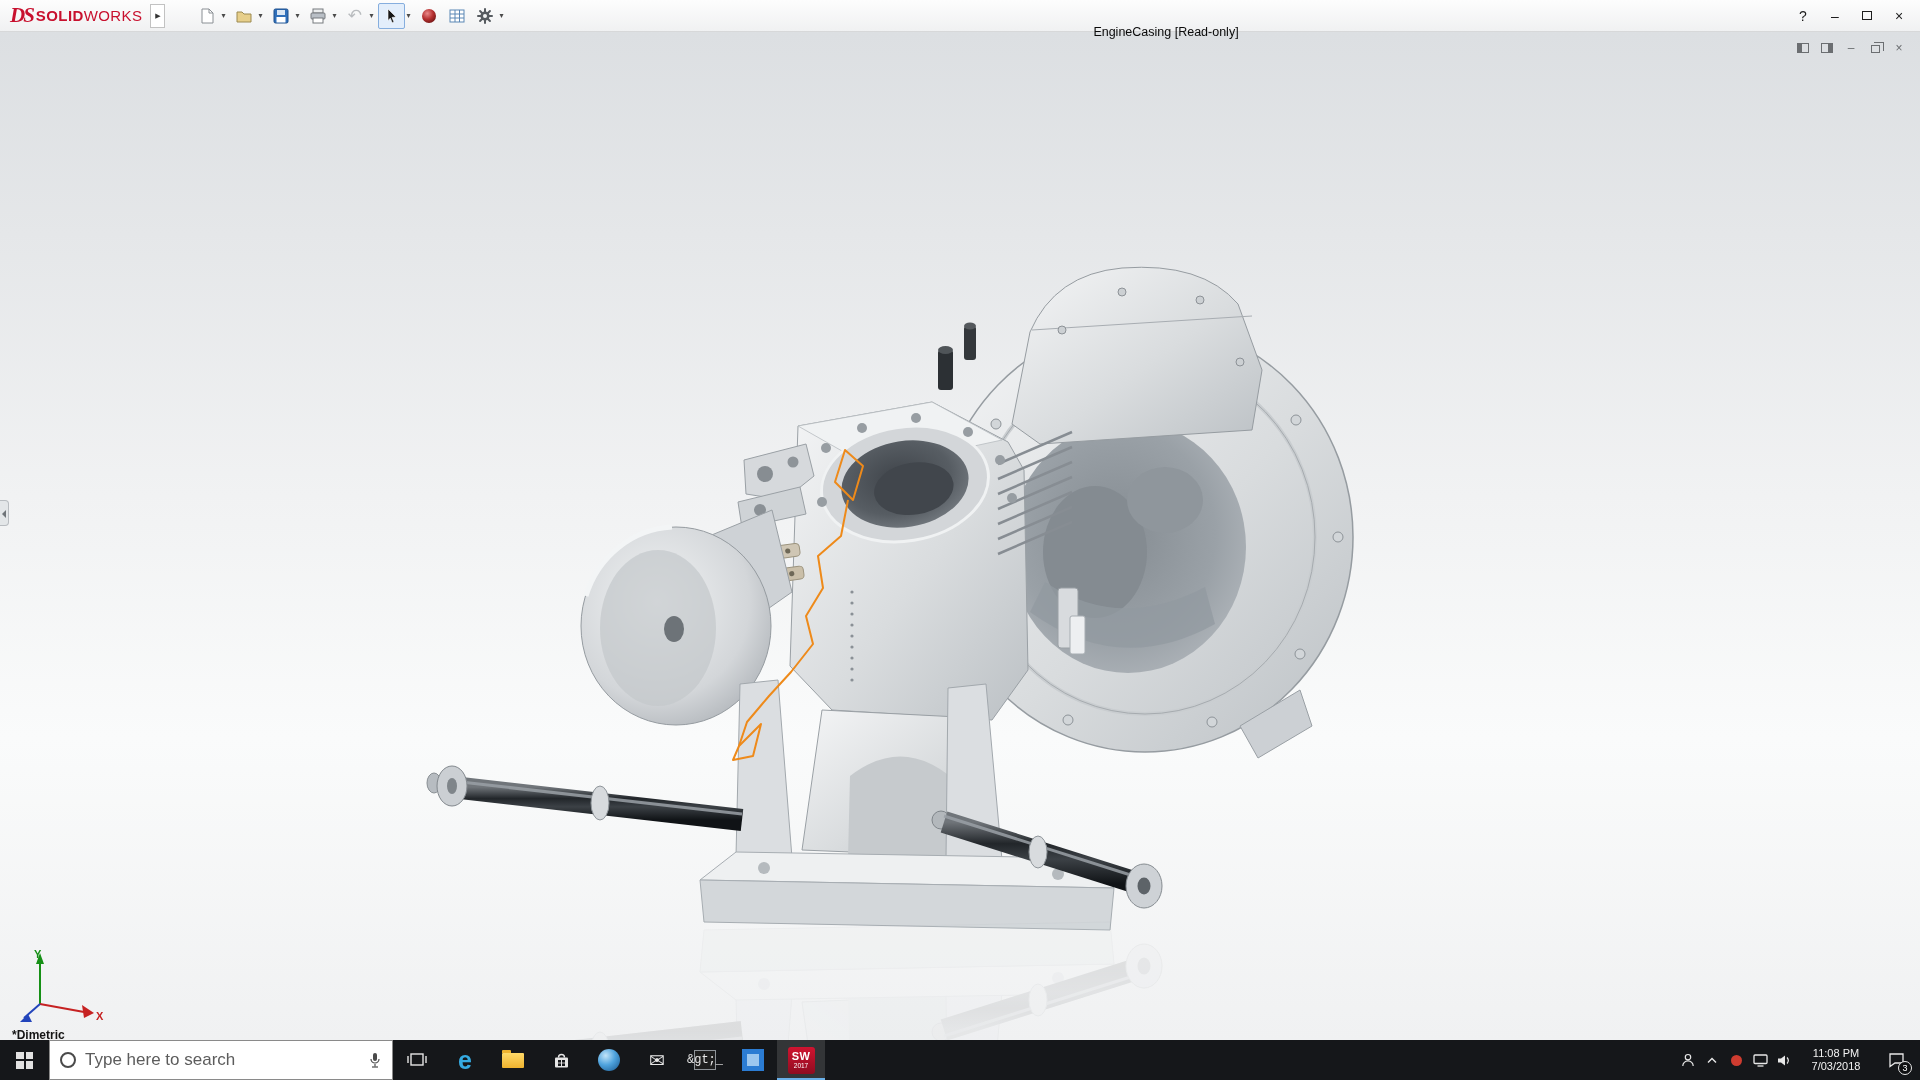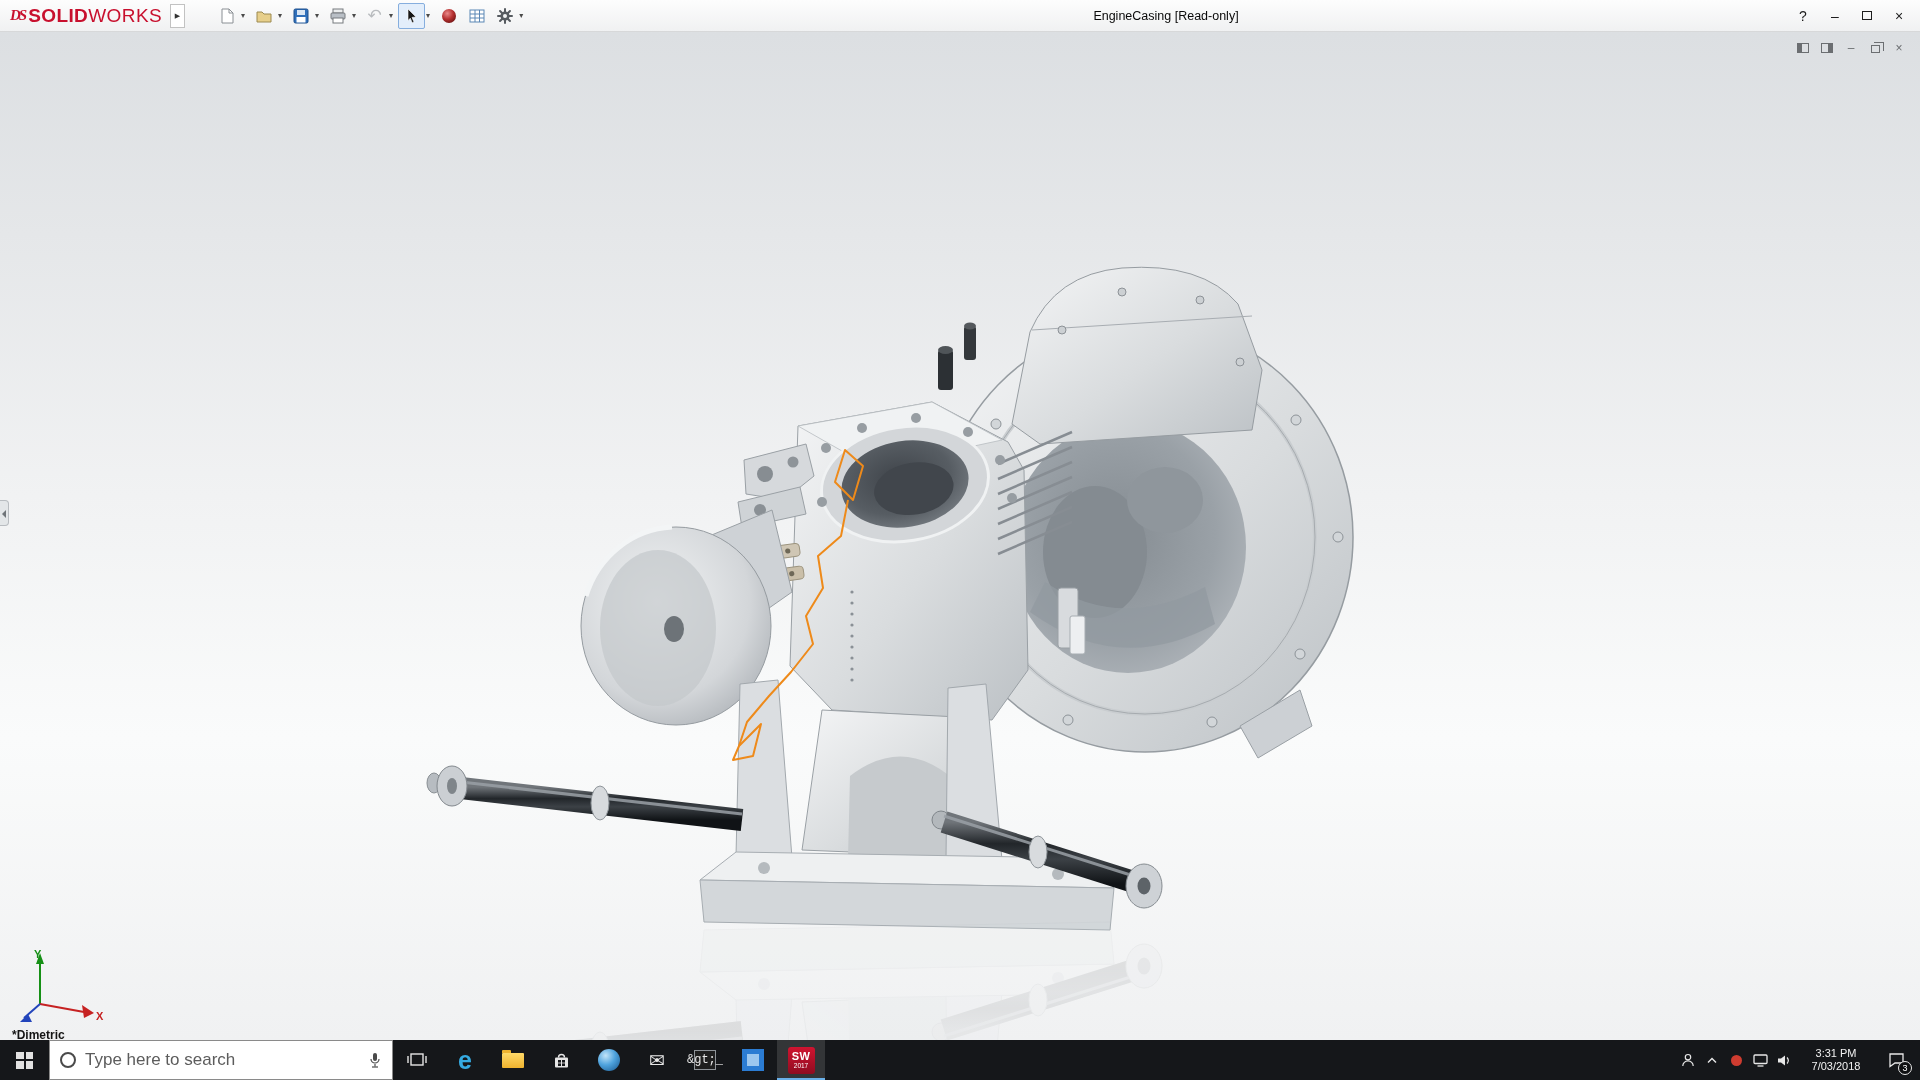--- a/index.html
+++ b/index.html
@@ -2,30 +2,30 @@
 <html><head>
 <meta charset="utf-8">
 <style>
 *{box-sizing:border-box;margin:0;padding:0}
 html,body{width:1920px;height:1080px;overflow:hidden}
 body{font-family:"Liberation Sans",sans-serif;position:relative;background:#fff}
 
 
 .titlebar{position:absolute;top:0;left:0;width:1920px;height:32px;background:linear-gradient(#fdfdfd,#f0f1f2);border-bottom:1px solid #d7d8d9;display:flex;align-items:center;z-index:40}
 .logo{display:flex;align-items:center;gap:3px;padding:0 8px 0 10px}
-.ds{font-family:"Liberation Serif",serif;font-style:italic;font-weight:bold;font-size:15px;color:#c8102e;letter-spacing:-2px}
-.brand{font-size:19px;color:#c8102e;letter-spacing:.4px}
+.ds{font-family:"Liberation Serif",serif;font-style:italic;font-weight:bold;font-size:21px;color:#c8102e;letter-spacing:-2px}
+.brand{font-size:15px;color:#c8102e;letter-spacing:.4px}
 .brand .b1{font-weight:700}
 .flyout{width:15px;height:24px;border:1px solid #c2c2c2;background:#fff;font-size:7px;color:#333;display:flex;align-items:center;justify-content:center;margin-right:28px;cursor:pointer}
 .toolbar{display:flex;align-items:center;gap:1px}
 .tbtn{width:27px;height:26px;display:flex;align-items:center;justify-content:center;border:1px solid transparent;border-radius:2px;background:none;cursor:pointer}
 .tbtn.active{border-color:#86aede;background:#e3eefb}
 .dd{font-size:8px;color:#4a4a4a;margin:0 4px 0 0;cursor:pointer}
 .undoGlyph{font-size:17px;color:#b9bcbf;line-height:1}
-.doctitle{position:absolute;left:1166px;transform:translateX(-50%);top:0;height:32px;display:flex;align-items:center;font-size:12.5px;color:#0a0a0a;white-space:nowrap;pointer-events:none}
+.doctitle{position:absolute;left:1166px;transform:translateX(-50%);top:16px;height:32px;display:flex;align-items:center;font-size:12.5px;color:#0a0a0a;white-space:nowrap;pointer-events:none}
 .wincontrols{margin-left:auto;display:flex;align-items:center;padding-right:6px;gap:2px}
 .wc{width:30px;height:26px;background:none;border:none;font-size:14px;color:#1d1d1d;display:flex;align-items:center;justify-content:center;cursor:pointer}
 .maxbox{width:10px;height:9px;border:1.4px solid #1d1d1d}
 
 
 .viewport{position:absolute;top:32px;left:0;width:1920px;height:1008px;overflow:hidden;background:linear-gradient(180deg,#dcdfe2 0%,#e5e7e9 20%,#f1f2f3 46%,#fafbfb 70%,#f0f1f2 100%)}
 .model{position:absolute;top:0;left:0}
 
 .docwin{position:absolute;top:8px;right:12px;display:flex;align-items:center;gap:6px;z-index:5}
 .dwc{width:18px;height:16px;background:none;border:none;color:#6b6e71;font-size:12px;display:flex;align-items:center;justify-content:center;cursor:pointer}
@@ -468,21 +468,21 @@
             <line x1="4.5" y1="12" x2="10.5" y2="12" stroke="#e8e8e8" stroke-width="1.3"></line>
           </svg>
       </button>
       <button class="trayicon">
         <svg width="15" height="13">
             <polygon points="1,4.5 4,4.5 8,1.5 8,11.5 4,8.5 1,8.5" fill="#e8e8e8"></polygon>
             <path d="M10 3.5a4.5 4.5 0 0 1 0 6" stroke="#e8e8e8" stroke-width="1.2" fill="none"></path>
           </svg>
       </button>
       <div class="clock">
-        <div>3:31 PM</div>
+        <div>11:08 PM</div>
         <div>7/03/2018</div>
       </div>
       <button class="action">
         <svg width="17" height="16">
             <path d="M2 2h13v9H7l-5 3.5z" fill="none" stroke="#e8e8e8" stroke-width="1.3"></path>
           </svg>
         <span class="badge">3</span>
       </button>
     </div>
   </footer>

